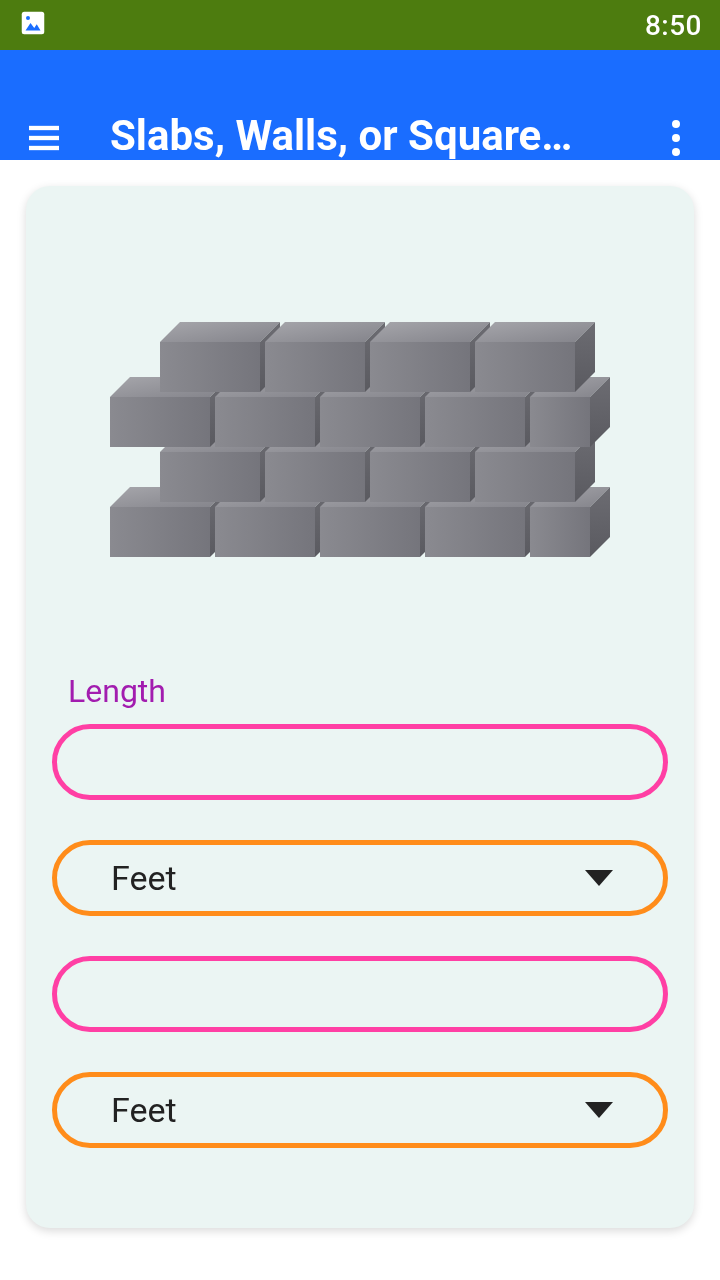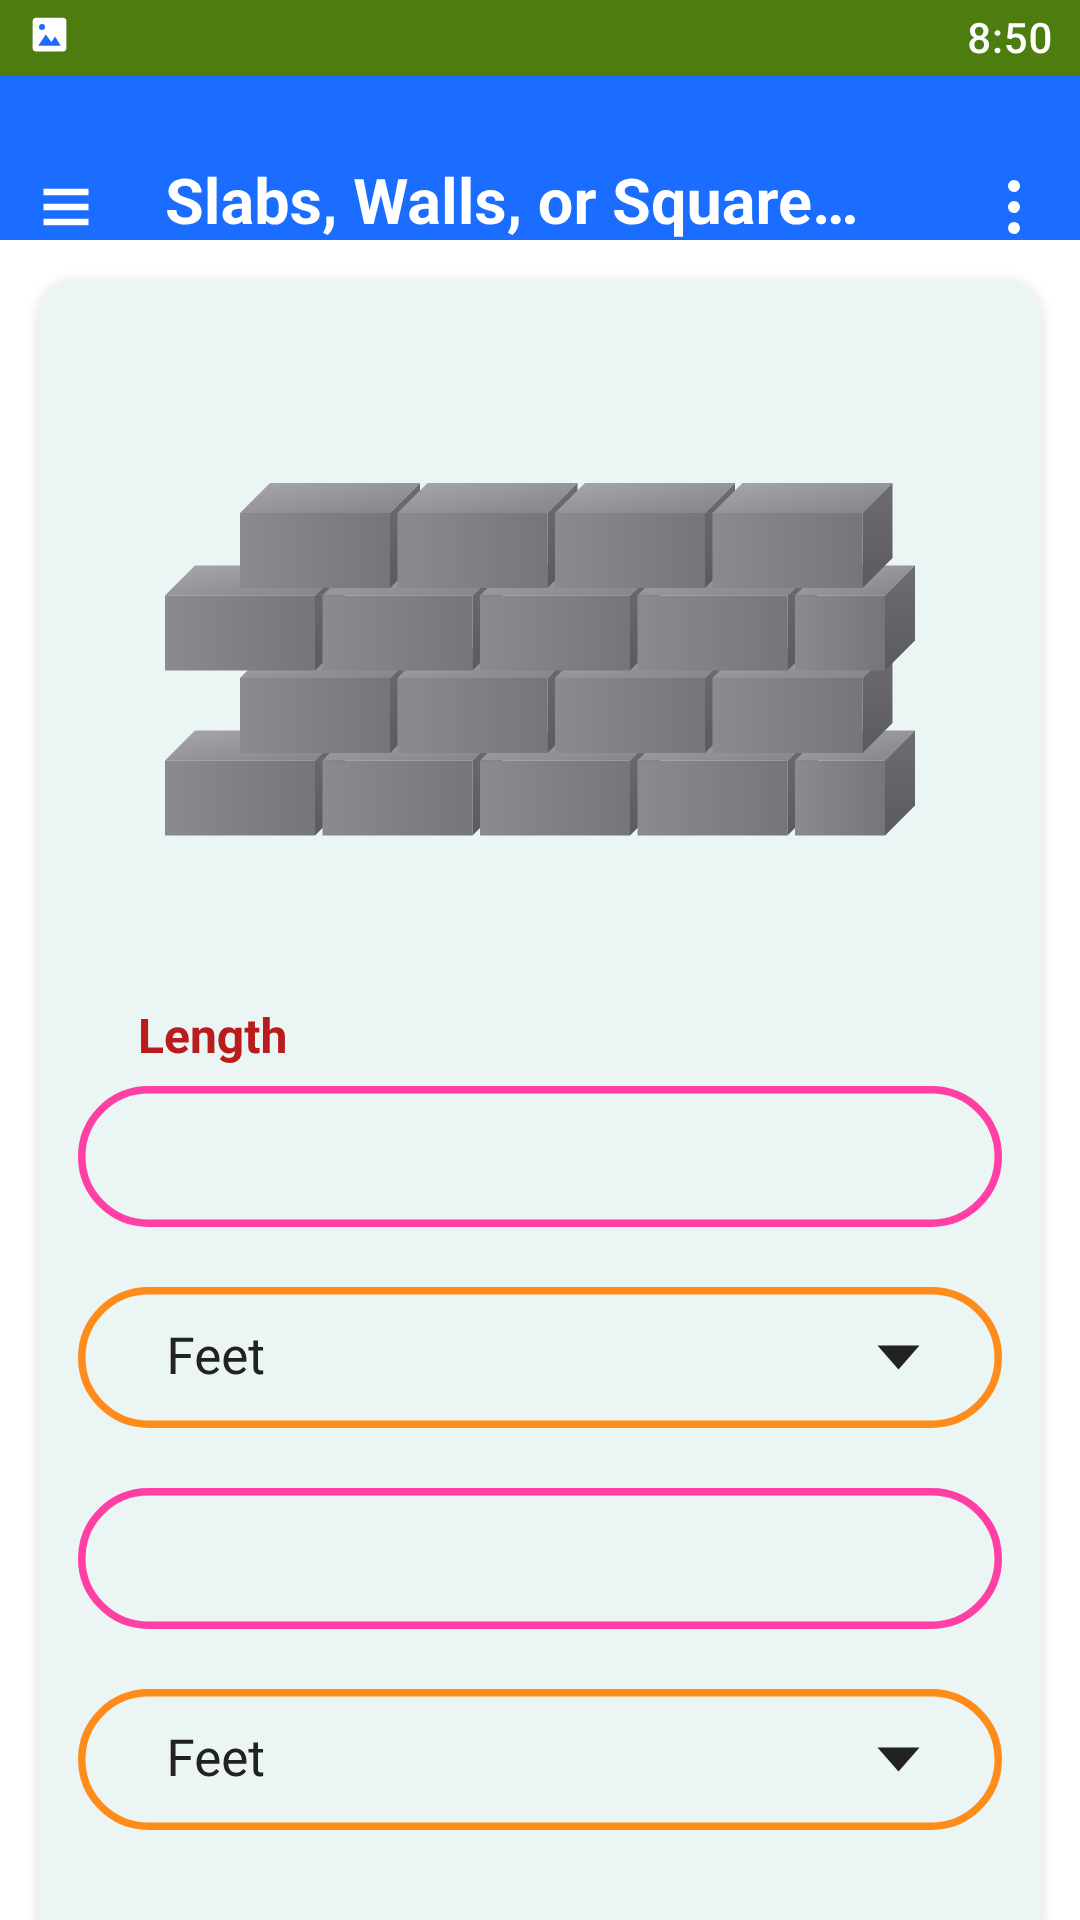--- a/index.html
+++ b/index.html
@@ -57,29 +57,29 @@
 }
 
 .illustration {
   display:flex;
   justify-content:center;
   padding: 60px 0 80px 0;
 }
 .wall-svg { width: 520px; }
 
 .field-label {
-  color: #b91c1c;
+  color: #a21caf;
   font-size: 32px;
-  font-weight: 700;
-  margin: 0 0 14px 40px;
+  font-weight: 400;
+  margin: 0 0 14px 16px;
 }
 
 .pill-input, .pill-select {
   width: 100%;
-  height: 94px;
+  height: 76px;
   border-radius: 50px;
   background: transparent;
   margin-bottom: 40px;
 }
 .pill-input {
   border: 5px solid #ff3fa4;
 }
 .pill-select {
   border: 5px solid #ff8c1a;
   display: flex;

